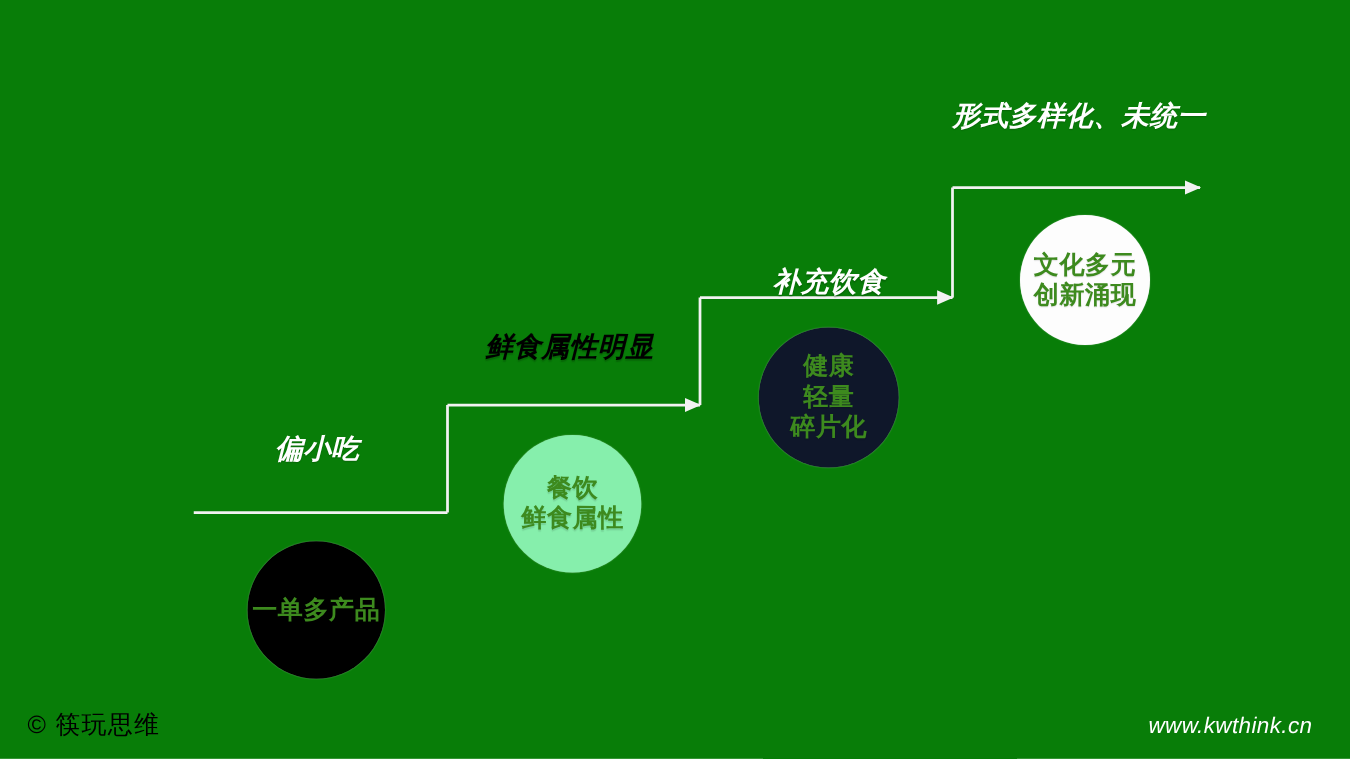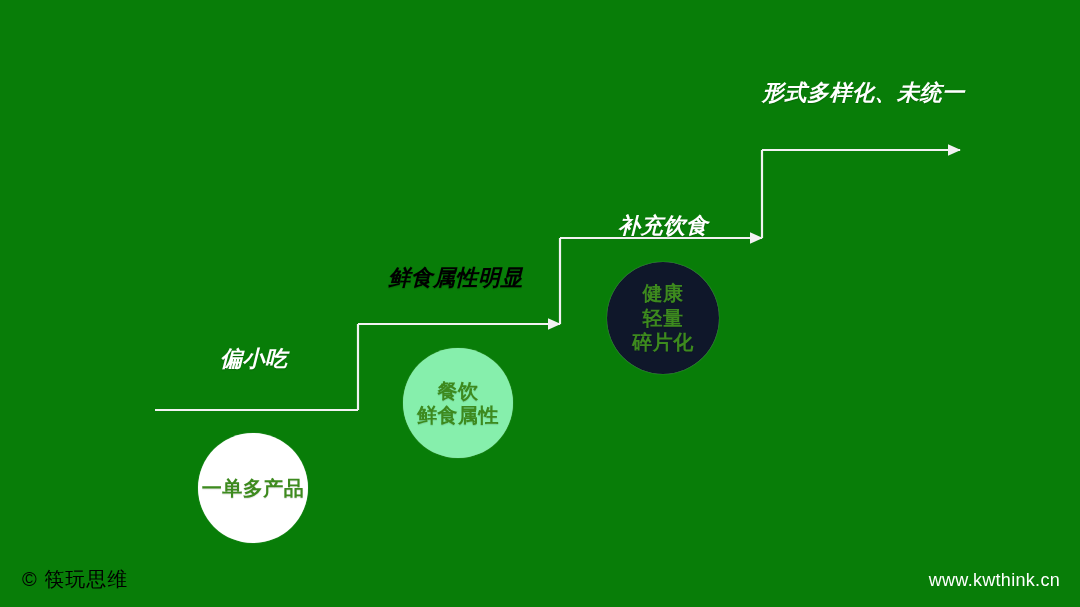--- a/index.html
+++ b/index.html
@@ -59,26 +59,27 @@
     position: absolute;
     left: 22px;
     bottom: 14px;
     color: #000000;
     font-size: 20px;
     letter-spacing: 1px;
     white-space: nowrap;
   }
   #footer-right {
     position: absolute;
-    right: 20px;
+    right: 30px;
     bottom: 16px;
     color: #ffffff;
     font-size: 18px;
     letter-spacing: 0.3px;
     white-space: nowrap;
+    font-style: italic;
   }
 </style>
 </head>
 <body>
 
 <div id="slide" style="background: rgb(8, 125, 8); width: 1080px; height: 607px;">
 
   <svg id="stair-svg" viewBox="0 0 1080 607" preserveAspectRatio="none" aria-hidden="true">
     <defs>
       <marker id="arrowhead" markerWidth="7" markerHeight="7" refX="5.6" refY="3" orient="auto" markerUnits="strokeWidth">
@@ -90,35 +91,39 @@
         <line x1="358" y1="410" x2="358" y2="324" stroke="#f2f2f2" stroke-width="2.2" stroke-linecap="butt"></line>
         <line x1="358" y1="324" x2="560" y2="324" stroke="#f2f2f2" stroke-width="2.2" stroke-linecap="butt" marker-end="url(#arrowhead)"></line>
         <line x1="560" y1="324" x2="560" y2="238" stroke="#f2f2f2" stroke-width="2.2" stroke-linecap="butt"></line>
         <line x1="560" y1="238" x2="762" y2="238" stroke="#f2f2f2" stroke-width="2.2" stroke-linecap="butt" marker-end="url(#arrowhead)"></line>
         <line x1="762" y1="238" x2="762" y2="150" stroke="#f2f2f2" stroke-width="2.2" stroke-linecap="butt"></line>
         <line x1="762" y1="150" x2="960" y2="150" stroke="#f2f2f2" stroke-width="2.2" stroke-linecap="butt" marker-end="url(#arrowhead)"></line>
       </g>
   </svg>
 
   <div class="step-label" style="left: 220px; top: 347px; color: #ffffff;">偏小吃</div>
-  <div class="bubble" style="left: 198px; top: 433px; width: 110px; height: 110px; background: #ffffff;">
+  <div class="bubble" style="left: 198px; top: 433px; width: 110px; height: 110px; background: #000000;">
     <span class="bubble-text" style="color: rgb(61, 138, 30); font-size: 20px;">一单多产品</span>
   </div>
 
   <div class="step-label" style="left: 388px; top: 266px; color: #000000;">鲜食属性明显</div>
   <div class="bubble" style="left: 403px; top: 348px; width: 110px; height: 110px; background: #86efac;">
     <span class="bubble-text" style="color: rgb(61, 138, 30); font-size: 20px;">餐饮
 鲜食属性</span>
   </div>
 
   <div class="step-label" style="left: 618px; top: 178px; color: rgb(255, 255, 255); margin-top: 36px;">补充饮食</div>
   <div class="bubble" style="left: 607px; top: 262px; width: 112px; height: 112px; background: #0f172a;">
     <span class="bubble-text" style="color: rgb(61, 138, 30); font-size: 20px;">健康
 轻量
 碎片化</span>
   </div>
 
   <div class="step-label" style="left: 762px; top: 81px; color: rgb(255, 255, 255);">形式多样化、未统一</div>
+  <div class="bubble" style="left: 816px; top: 172px; width: 104px; height: 104px; background: rgb(253, 253, 253);">
+    <span class="bubble-text" style="color: rgb(61, 138, 30); font-size: 20px;">文化多元
+创新涌现</span>
+  </div>
 
   <div id="footer-left">© 筷玩思维</div>
   <div id="footer-right">www.kwthink.cn</div>
 
 </div>
 
 </body></html>

